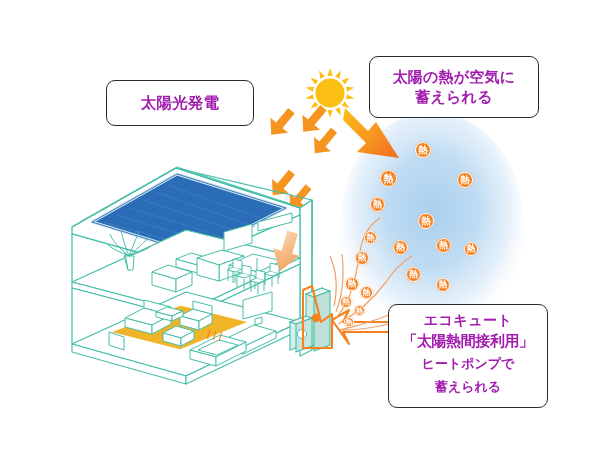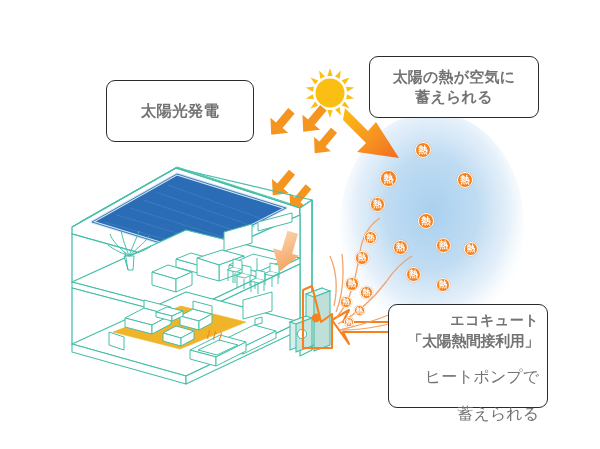--- a/index.html
+++ b/index.html
@@ -19,50 +19,50 @@
     width: 600px; height: 449px;
   }
 
   
   .callout {
     position: absolute;
     background: #ffffff;
     border: 1.6px solid #2b2b2b;
     border-radius: 9px;
     text-align: center;
-    color: #737373;
+    color: #a21caf;
     line-height: 1.35;
     z-index: 40;
   }
   .callout .ln { display: block; white-space: nowrap; }
 
   #callout-solar {
-    left: 106px; top: 80px; width: 148px; height: 62px;
+    left: 106px; top: 80px; width: 148px; height: 46px;
     display: flex; flex-direction: column;
     align-items: center; justify-content: center;
     font-size: 15.5px; font-weight: 700; letter-spacing: .2px;
   }
   #callout-solar .ln:nth-child(2) { letter-spacing: -0.4px; }
 
   #callout-airheat {
     left: 369px; top: 56px; width: 170px; height: 62px;
     display: flex; flex-direction: column;
     align-items: center; justify-content: center;
     font-size: 15px; font-weight: 700; letter-spacing: .2px;
   }
 
   #callout-ecocute {
     left: 388px; top: 304px; width: 160px; height: 104px;
-    padding: 6px 8px 5px;
+    padding: 6px 0 5px;
     display: flex; flex-direction: column;
-    align-items: flex-end; justify-content: flex-start;
+    align-items: center; justify-content: flex-start;
   }
   #callout-ecocute .t1 { font-size: 14px; font-weight: 700; letter-spacing: .5px; }
   #callout-ecocute .t2 { font-size: 15px; font-weight: 700; letter-spacing: -0.4px; margin-top: 1px; }
-  #callout-ecocute .sub { font-size: 16px; font-weight: 400; line-height: 1.45; margin-top: 14px; }
+  #callout-ecocute .sub { font-size: 13px; font-weight: 700; line-height: 1.45; margin-top: 4px; }
 
   
   .heat {
     position: absolute;
     border-radius: 50%;
     background: #f5821f;
     border: 1.6px solid #ffffff;
     color: #ffffff;
     display: flex; align-items: center; justify-content: center;
     font-weight: 700;

